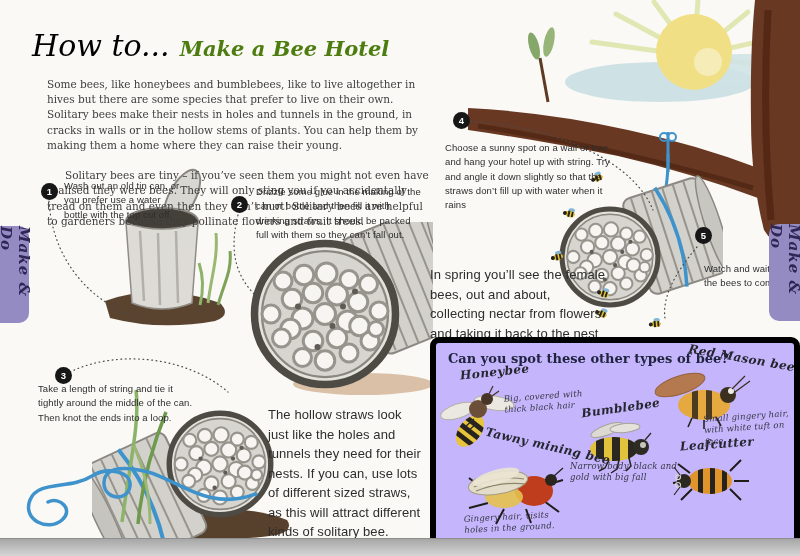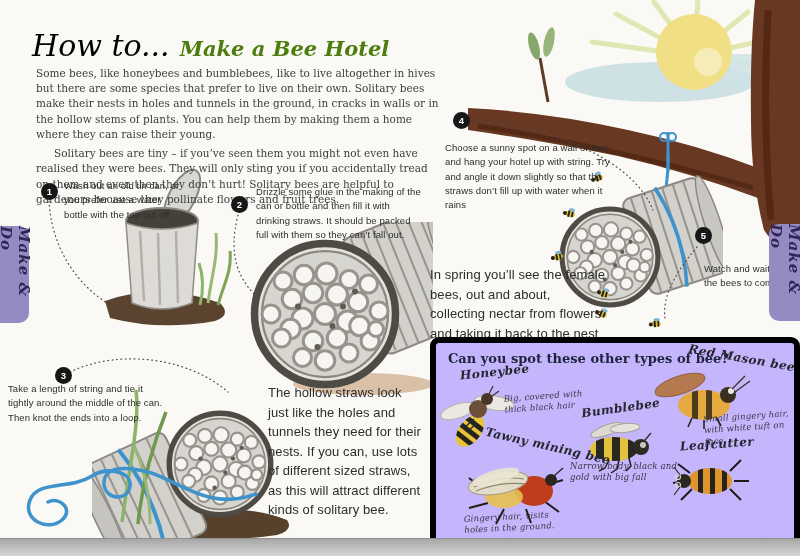--- a/index.html
+++ b/index.html
@@ -5,21 +5,21 @@
   html,body{margin:0;padding:0;}
   body{width:800px;height:556px;position:relative;overflow:hidden;
        background:#faf9f5;font-family:"Liberation Sans",sans-serif;}
   .abs{position:absolute;}
   
   .title-row{left:32px;top:28px;white-space:nowrap;}
   .title-prefix{font-family:"DejaVu Serif",serif;font-style:italic;font-size:30px;color:#000000;}
   .title-main{font-family:"DejaVu Serif",serif;font-style:italic;font-weight:bold;font-size:21px;color:#4d7c0f;margin-left:10px;}
   .intro{left:32px;top:62px;width:412px;font-family:"DejaVu Serif",serif;font-size:10.5px;
          line-height:1.45;color:#3d3d3d;}
-  .intro p{margin:4px;}
+  .intro p{margin:15px;}
   .intro p+p{text-indent:18px;}
   .step-text{font-size:9.5px;line-height:1.5;color:#2d2d2d;letter-spacing:.1px;}
   .note{font-size:13px;line-height:1.5;color:#2d2d2d;letter-spacing:.1px;}
   .num-circle{width:17px;height:17px;border-radius:50%;background:#171717;color:#fff;
       display:flex;align-items:center;justify-content:center;font-size:9.5px;font-weight:bold;z-index:6;}
   
   .tab{background:#948bc3;color:#2f2656;display:flex;align-items:center;justify-content:center;
        font-family:"DejaVu Serif",serif;font-style:italic;font-weight:bold;font-size:15px;
        writing-mode:vertical-rl;letter-spacing:1px;z-index:8;}
   .tab-left{left:0;top:226px;width:29px;height:97px;border-radius:0 10px 10px 0;}
@@ -193,23 +193,23 @@
   <p>Solitary bees are tiny – if you’ve seen them you might not even have realised they were bees. They will only sting you if you accidentally tread on them and even then they don’t hurt! Solitary bees are helpful to gardeners because they pollinate flowers and fruit trees.</p>
 </div>
 
 <div class="abs num-circle" style="left:41px;top:183px">1</div>
 <div class="abs step-text txt" style="left:64px;top:179px;width:118px">Wash out an old tin can, or you prefer use a water bottle with the top cut off.</div>
 
 <div class="abs num-circle" style="left:231px;top:196px">2</div>
 <div class="abs step-text txt" style="left:256px;top:185px;width:168px">Drizzle some glue in the making of the can or bottle and then fill it with drinking straws. It should be packed full with them so they can’t fall out.</div>
 
 <div class="abs num-circle" style="left:55px;top:367px">3</div>
-<div class="abs step-text txt" style="left:8px;top:382px;width:155px">Take a length of string and tie it tightly around the middle of the can. Then knot the ends into a loop.</div>
-
-<div class="abs note txt" style="left:268px;top:383px;width:158px">The hollow straws look just like the holes and tunnels they need for their nests. If you can, use lots of different sized straws, as this will attract different kinds of solitary bee.</div>
+<div class="abs step-text txt" style="left:38px;top:382px;width:155px">Take a length of string and tie it tightly around the middle of the can. Then knot the ends into a loop.</div>
+
+<div class="abs note txt" style="left:268px;top:405px;width:158px">The hollow straws look just like the holes and tunnels they need for their nests. If you can, use lots of different sized straws, as this will attract different kinds of solitary bee.</div>
 
 <div class="abs num-circle" style="left:453px;top:112px">4</div>
 <div class="abs step-text txt" style="left:445px;top:141px;width:170px">Choose a sunny spot on a wall or tree and hang your hotel up with string. Try and angle it down slightly so that the straws don’t fill up with water when it rains</div>
 
 <div class="abs note txt" style="left:430px;top:265px;width:178px">In spring you’ll see the female bees, out and about, collecting nectar from flowers and taking it back to the nest ready for when their eggs hatch.</div>
 
 <div class="abs num-circle" style="left:695px;top:227px">5</div>
 <div class="abs step-text txt" style="left:704px;top:262px;width:92px">Watch and wait for the bees to come!</div>
 
 <div class="abs tab tab-left">Make &amp; Do</div>

